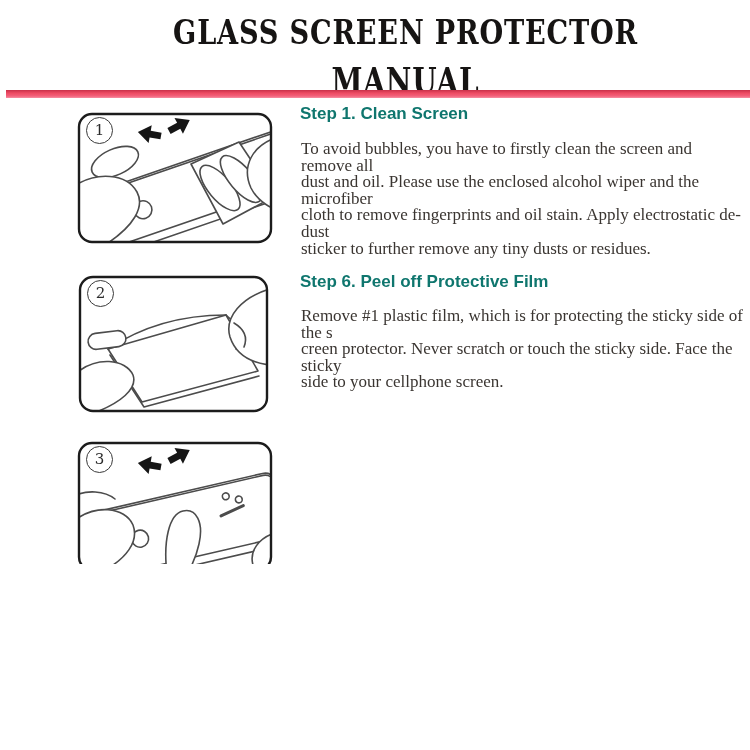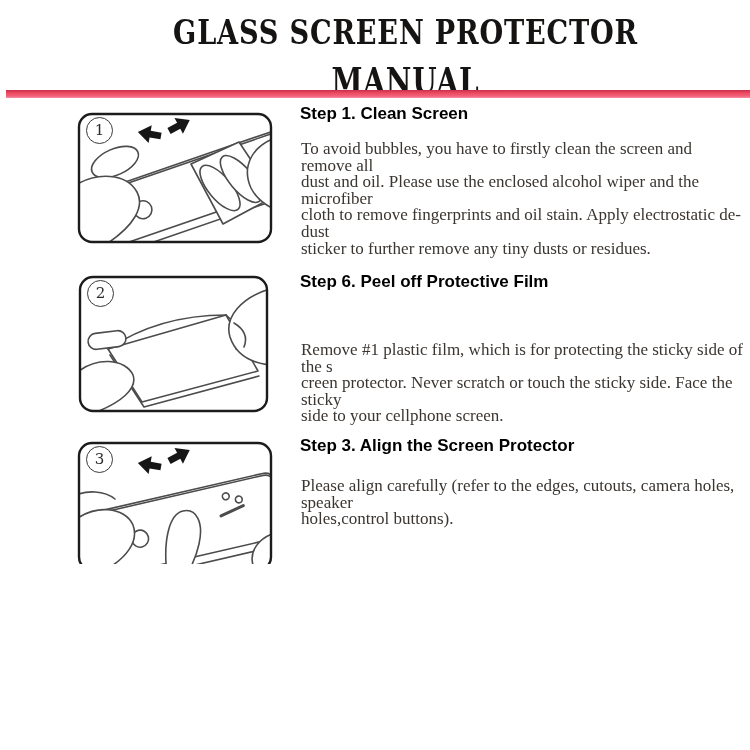--- a/index.html
+++ b/index.html
@@ -14,25 +14,25 @@
   .title-line1{font-size:34px;line-height:40px;}
   .title-line2{font-size:35px;line-height:38px;margin-top:10px;}
   .divider{position:absolute;left:6px;top:90px;width:744px;height:8px;
            background:linear-gradient(180deg,#c92f49 0%,#ee4b63 40%,#f2607a 75%,#f78fa2 100%);}
   
   .illu-box{position:absolute;}
   .badge{position:absolute;left:9px;top:5px;width:25px;height:25px;border:1.6px solid #3a3a3a;
          border-radius:50%;background:#fff;text-align:center;line-height:24px;
          font-family:"DejaVu Serif",serif;font-size:15px;color:#2b2b2b;}
   .step-heading{position:absolute;left:300px;width:440px;font-weight:bold;font-size:17px;
-                color:#000000;letter-spacing:0;}
+                color:#0f766e;letter-spacing:0;}
   .step-body{position:absolute;left:301px;width:445px;font-family:"Liberation Serif",serif;
              font-size:17px;line-height:16.6px;color:#3a3531;white-space:pre-line;}
   .b1{left:77px;top:112px;} .h1{top:104px;} .t1{top:141px;}
-  .b2{left:78px;top:275px;} .h2{top:272px;} .t2{top:308px;margin-top:34px;}
+  .b2{left:78px;top:275px;} .h2{top:272px;} .t2{top:308px;}
   .b3{left:77px;top:441px;} .h3{top:436px;} .t3{top:478px;}
   .b4{left:76px;top:597px;} .h4{top:592px;} .t4{top:627px;}
   svg{display:block;}
 </style>
 </head>
 <body>
 
 <div class="page">
 
   <div class="title-wrap">
@@ -131,23 +131,20 @@
             <polygon points="0,-3.4 11,-3.4 11,-9 23.5,0 11,9 11,3.4 0,3.4"></polygon>
           </g>
         <g transform="translate(92,20) rotate(-28)">
             <polygon points="0,-3.4 11,-3.4 11,-9 23.5,0 11,9 11,3.4 0,3.4"></polygon>
           </g>
       </g>
       <rect x="2" y="2" width="192" height="127" rx="13" fill="none" stroke="#1c1c1c" stroke-width="2.4"></rect>
     </svg>
     <div class="badge">3</div>
   </div>
-  <div class="step-heading h3">Step 3. Align the Screen Protector</div>
-  <div class="step-body t3">Please align carefully (refer to the edges, cutouts, camera holes, speaker
-holes,control buttons).</div>
 
   <div class="illu-box b4">
     <svg viewBox="0 0 195 136" width="195" height="136">
       <defs>
           <clipPath id="clip4">
             <rect x="2" y="2" width="191" height="132" rx="13"></rect>
           </clipPath>
         </defs>
       <g clip-path="url(#clip4)" stroke="#4c4c4c" stroke-width="1.6" fill="#ffffff" stroke-linejoin="round" stroke-linecap="round">
         <path d="M34,94 L118,44 L192,80 L108,132 Z"></path>

